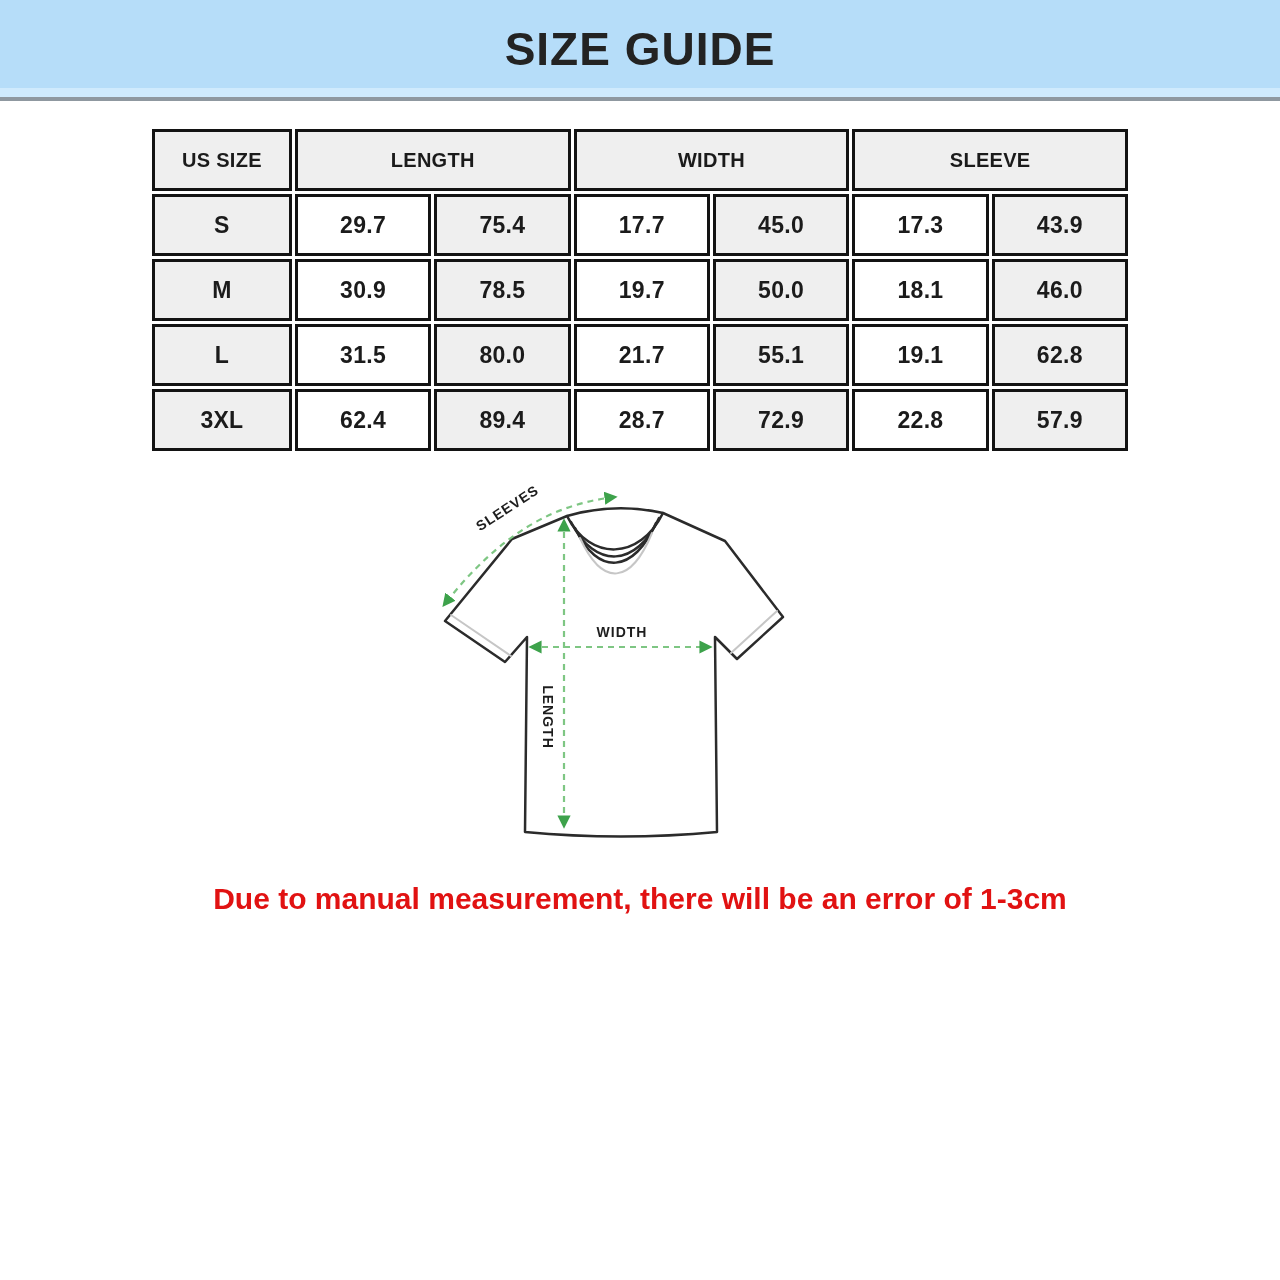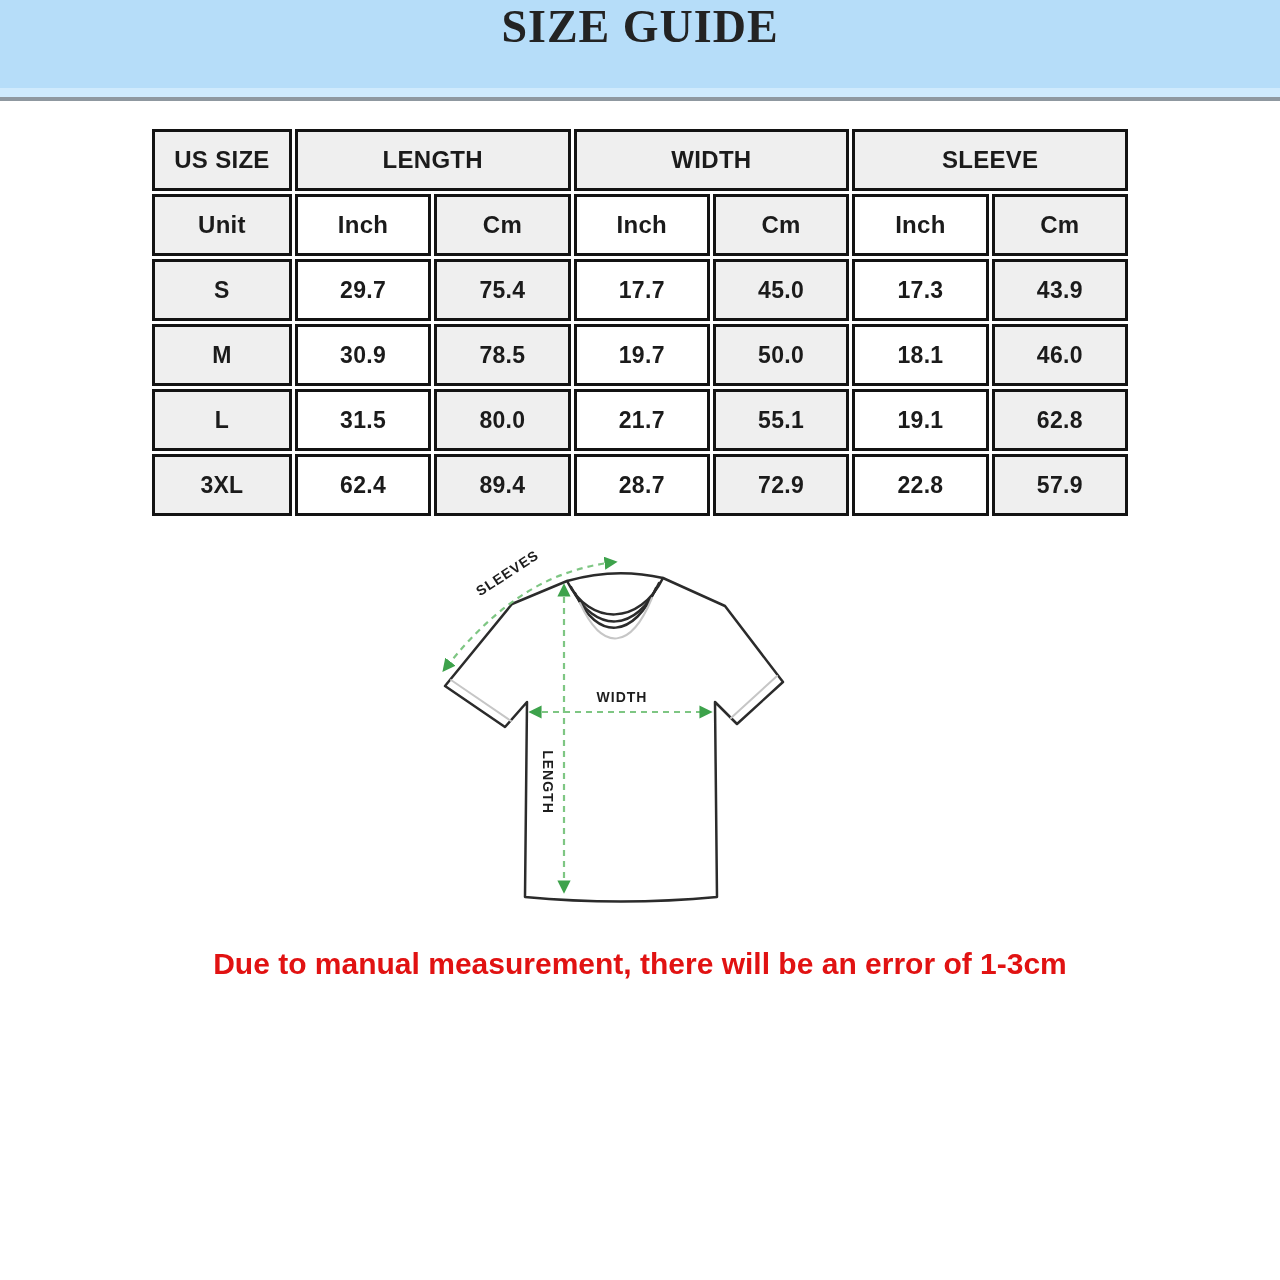--- a/index.html
+++ b/index.html
@@ -5,33 +5,33 @@
   html,body{margin:0;padding:0;}
   body{
     width:1280px;height:1280px;overflow:hidden;background:#ffffff;
     font-family:"Liberation Sans",sans-serif;
   }
   
   .banner{
     height:97px;
     background:linear-gradient(180deg,#b6ddf9 0px,#b6ddf9 88px,#cfeafd 88px,#cfeafd 97px);
     border-bottom:4px solid #8f98a0;
-    display:flex;justify-content:center;font-family:Liberation Serif, serif;
+    display:flex;align-items:center;justify-content:center;
   }
   .banner h1{
     margin:0;font-size:46px;font-weight:bold;letter-spacing:1px;color:#232323;
   }
   
   .table-wrap{width:982px;margin:25px auto 0;}
   table{width:100%;border-collapse:separate;border-spacing:3px;table-layout:fixed;}
   td{
     border:3px solid #131313;background:#efefef;text-align:center;vertical-align:middle;
     font-size:23px;font-weight:bold;color:#1b1b1b;height:56px;padding:0;letter-spacing:.3px;
   }
-  thead td{font-size:24px;}
+  thead td{font-size:20px;}
   td.w{background:#ffffff;}
   
   .diagram{width:430px;margin:22px auto 0;}
   .dlabel{font-family:"Liberation Sans",sans-serif;font-size:14px;font-weight:bold;fill:#1d1d1d;letter-spacing:1px;}
   
   .note{
     text-align:center;font-size:30px;font-weight:bold;color:#e11212;
   }
 </style>
 </head>
@@ -51,29 +51,20 @@
         <col style="width:14.23%">
         <col style="width:14.23%">
         <col style="width:14.23%">
     </colgroup>
     <thead>
       <tr>
         <td>US SIZE</td>
         <td colspan="2">LENGTH</td>
         <td colspan="2">WIDTH</td>
         <td colspan="2">SLEEVE</td>
-      </tr>
-      <tr>
-        <td>Unit</td>
-        <td class="w">Inch</td>
-        <td>Cm</td>
-        <td class="w">Inch</td>
-        <td>Cm</td>
-        <td class="w">Inch</td>
-        <td>Cm</td>
       </tr>
     </thead>
     <tbody>
         <tr>
           <td>S</td>
           <td class="w">29.7</td>
           <td>75.4</td>
           <td class="w">17.7</td>
           <td>45.0</td>
           <td class="w">17.3</td>

